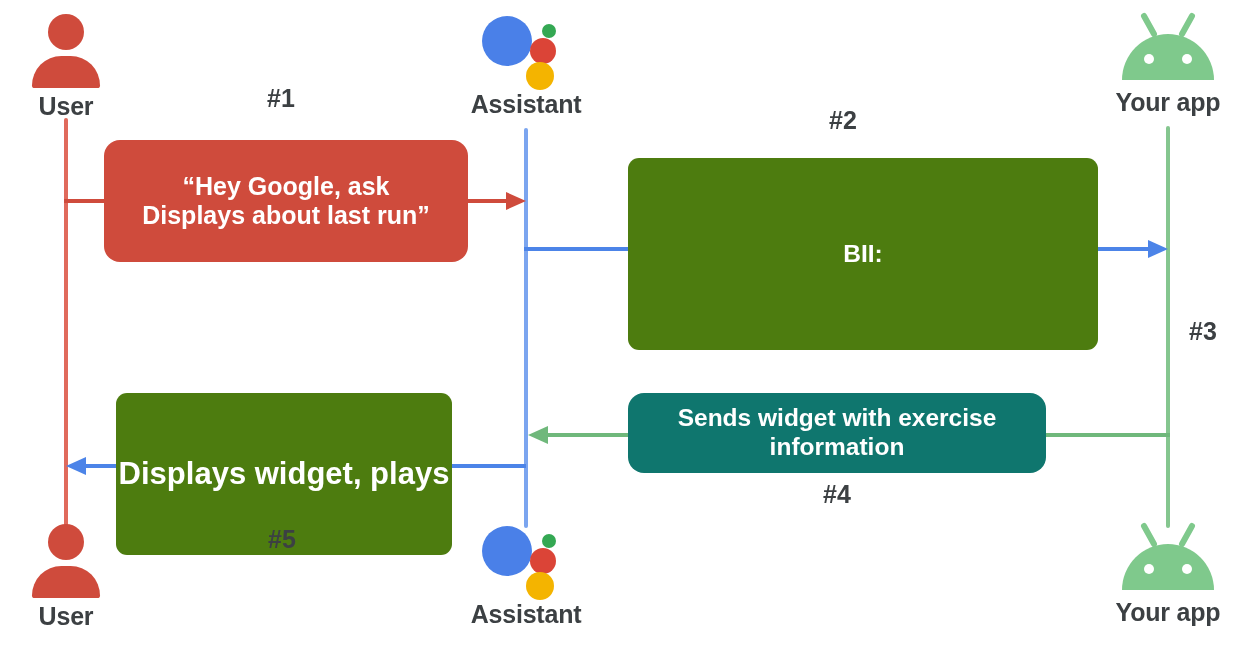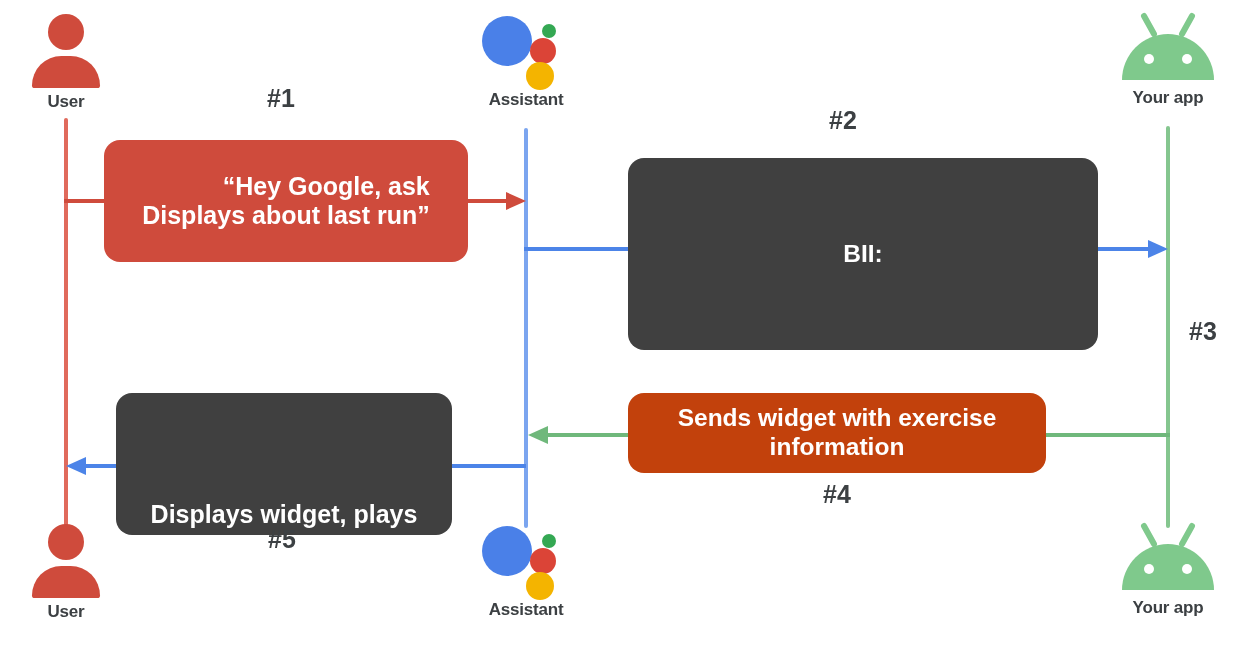--- a/index.html
+++ b/index.html
@@ -30,21 +30,21 @@
 
   
   .actor {
     position: absolute;
     display: flex;
     flex-direction: column;
     align-items: center;
     width: 160px;
   }
   .actor-label {
-    font-size: 17px;
+    font-size: 25px;
     font-weight: bold;
     color: #3C4043;
     letter-spacing: -0.2px;
     margin-top: 2px;
     white-space: nowrap;
   }
 
   .user-top   { left: -14px;  top: 14px; }
   .user-bot   { left: -14px;  top: 524px; }
   .asst-top   { left: 446px;  top: 8px; }
@@ -84,28 +84,28 @@
     align-items: center;
     justify-content: center;
     text-align: center;
     color: #ffffff;
     font-weight: bold;
     border-radius: 16px;
     line-height: 1.18;
     box-sizing: border-box;
     padding: 6px 14px;
   }
-  .box-red   { background: #CF4B3C; text-align: right; }
-  .box-blue  { background: #404040; }
-  .box-green { background: #c2410c; }
+  .box-red   { background: #CF4B3C; }
+  .box-blue  { background: #4d7c0f; border-radius: 11px; }
+  .box-green { background: #0f766e; }
 
   #box1 { left: 104px; top: 140px;  width: 364px; height: 122px; font-size: 25px; }
   #box2 { left: 628px; top: 158px;  width: 470px; height: 192px; font-size: 24.5px; }
   #box3 { left: 628px; top: 393px;  width: 418px; height: 80px;  font-size: 24.5px; }
-  #box4 { left: 116px; top: 393px;  width: 336px; height: 142px; font-size: 25px; align-items: flex-end; }
+  #box4 { left: 116px; top: 393px;  width: 336px; height: 162px; font-size: 31px; }
 
   .msgbox .lines { display: block; }
   .msgbox .lines span { display: block; white-space: nowrap; }
 
   
   .step {
     position: absolute;
     font-size: 25px;
     font-weight: bold;
     color: #3C4043;

